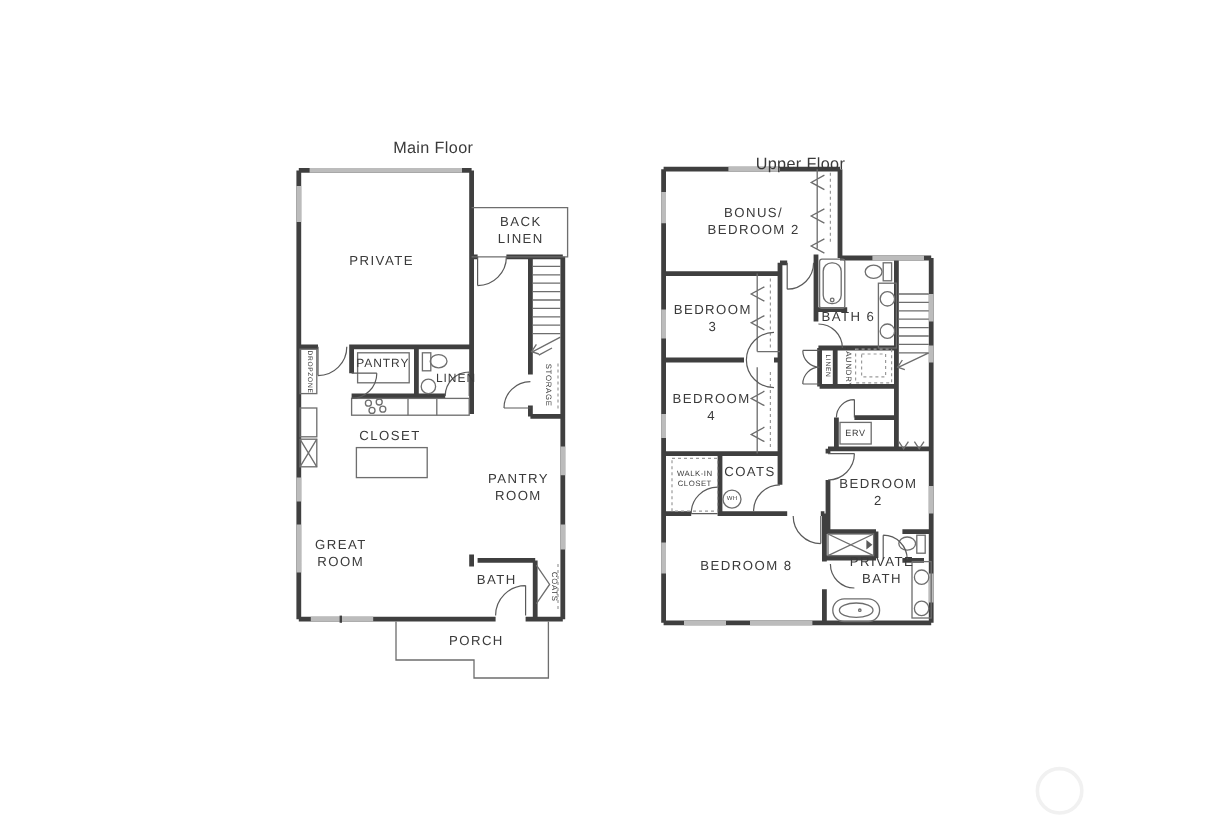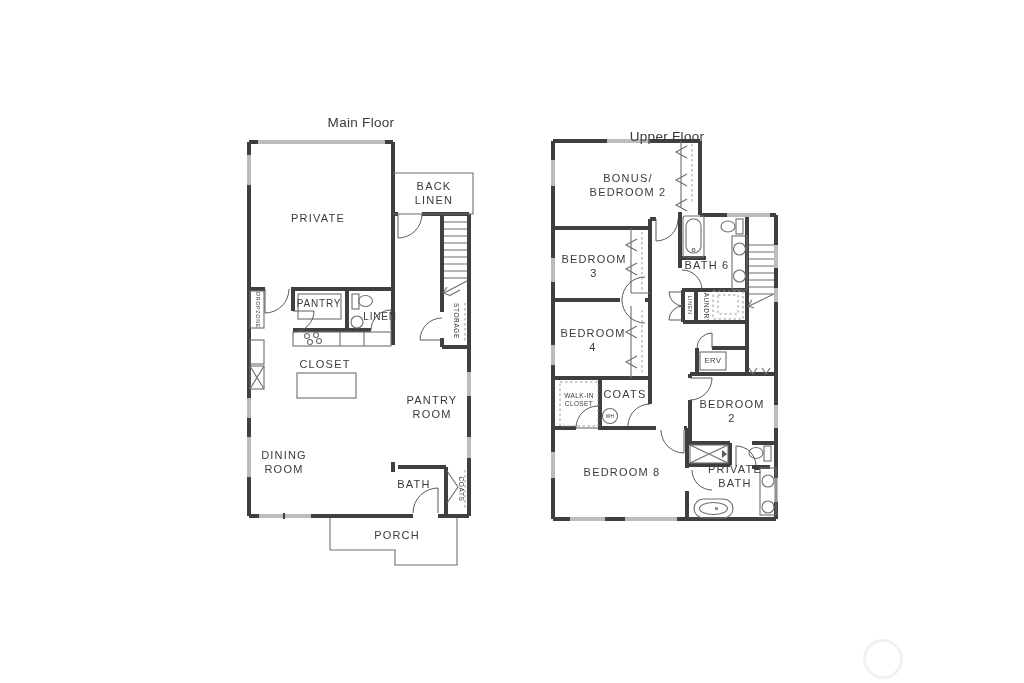--- a/index.html
+++ b/index.html
@@ -179,21 +179,21 @@
     <div class="lbl title" style="left:361px;top:123px">Main Floor</div>
     <div class="lbl" style="left:318px;top:218px">PRIVATE</div>
     <div class="lbl" style="left:434px;top:193px">BACK
 LINEN</div>
     <div class="lbl small" style="left:319px;top:303px">PANTRY</div>
     <div class="lbl small" style="left:380px;top:316px">LINEN</div>
     <div class="lbl vert vs" style="left:257px;top:310px">DROPZONE</div>
     <div class="lbl" style="left:325px;top:364px">CLOSET</div>
     <div class="lbl" style="left:432px;top:407px">PANTRY
 ROOM</div>
-    <div class="lbl" style="left:284px;top:462px">DINING
+    <div class="lbl" style="left:284px;top:462px">GREAT
 ROOM</div>
     <div class="lbl" style="left:414px;top:484px">BATH</div>
     <div class="lbl vert" style="left:461px;top:489px">COATS</div>
     <div class="lbl vert" style="left:456px;top:321px">STORAGE</div>
     <div class="lbl" style="left:397px;top:535px">PORCH</div>
   </div>
 
   <div>
     <div class="lbl title" style="left:667px;top:137px">Upper Floor</div>
     <div class="lbl" style="left:628px;top:185px">BONUS/

